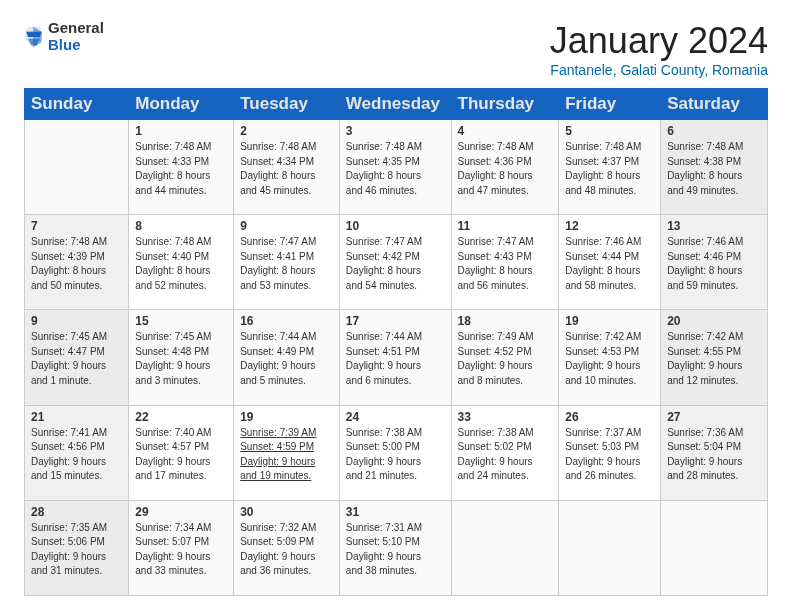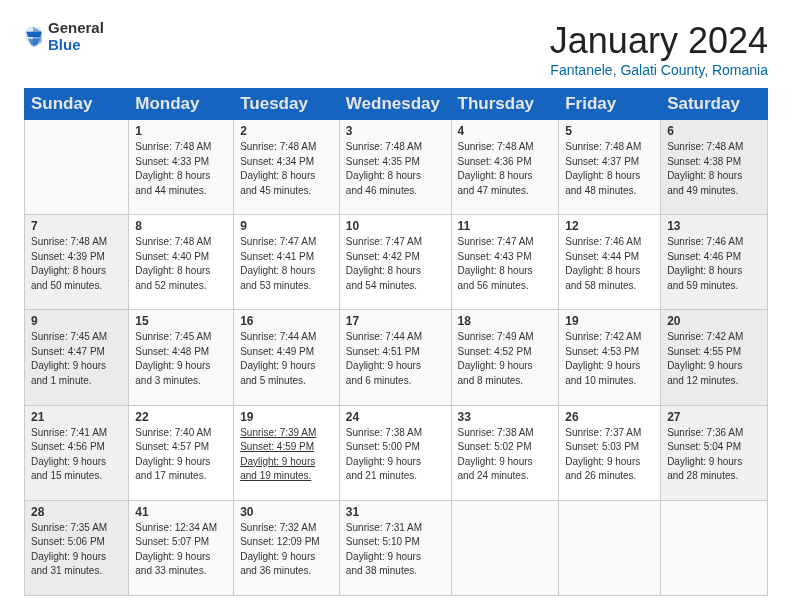--- a/index.html
+++ b/index.html
@@ -332,30 +332,30 @@
         </tr>
         <tr>
           <td>
             <span class="day-number">28</span>
             <div class="day-info" style="white-space: pre-line;">Sunrise: 7:35 AM
 Sunset: 5:06 PM
 Daylight: 9 hours
 and 31 minutes.</div>
           </td>
           <td>
-            <span class="day-number">41</span>
-            <div class="day-info" style="white-space: pre-line;">Sunrise: 12:34 AM
+            <span class="day-number">29</span>
+            <div class="day-info" style="white-space: pre-line;">Sunrise: 7:34 AM
 Sunset: 5:07 PM
 Daylight: 9 hours
 and 33 minutes.</div>
           </td>
           <td>
             <span class="day-number">30</span>
             <div class="day-info" style="white-space: pre-line;">Sunrise: 7:32 AM
-Sunset: 12:09 PM
+Sunset: 5:09 PM
 Daylight: 9 hours
 and 36 minutes.</div>
           </td>
           <td>
             <span class="day-number">31</span>
             <div class="day-info" style="white-space: pre-line;">Sunrise: 7:31 AM
 Sunset: 5:10 PM
 Daylight: 9 hours
 and 38 minutes.</div>
           </td>

